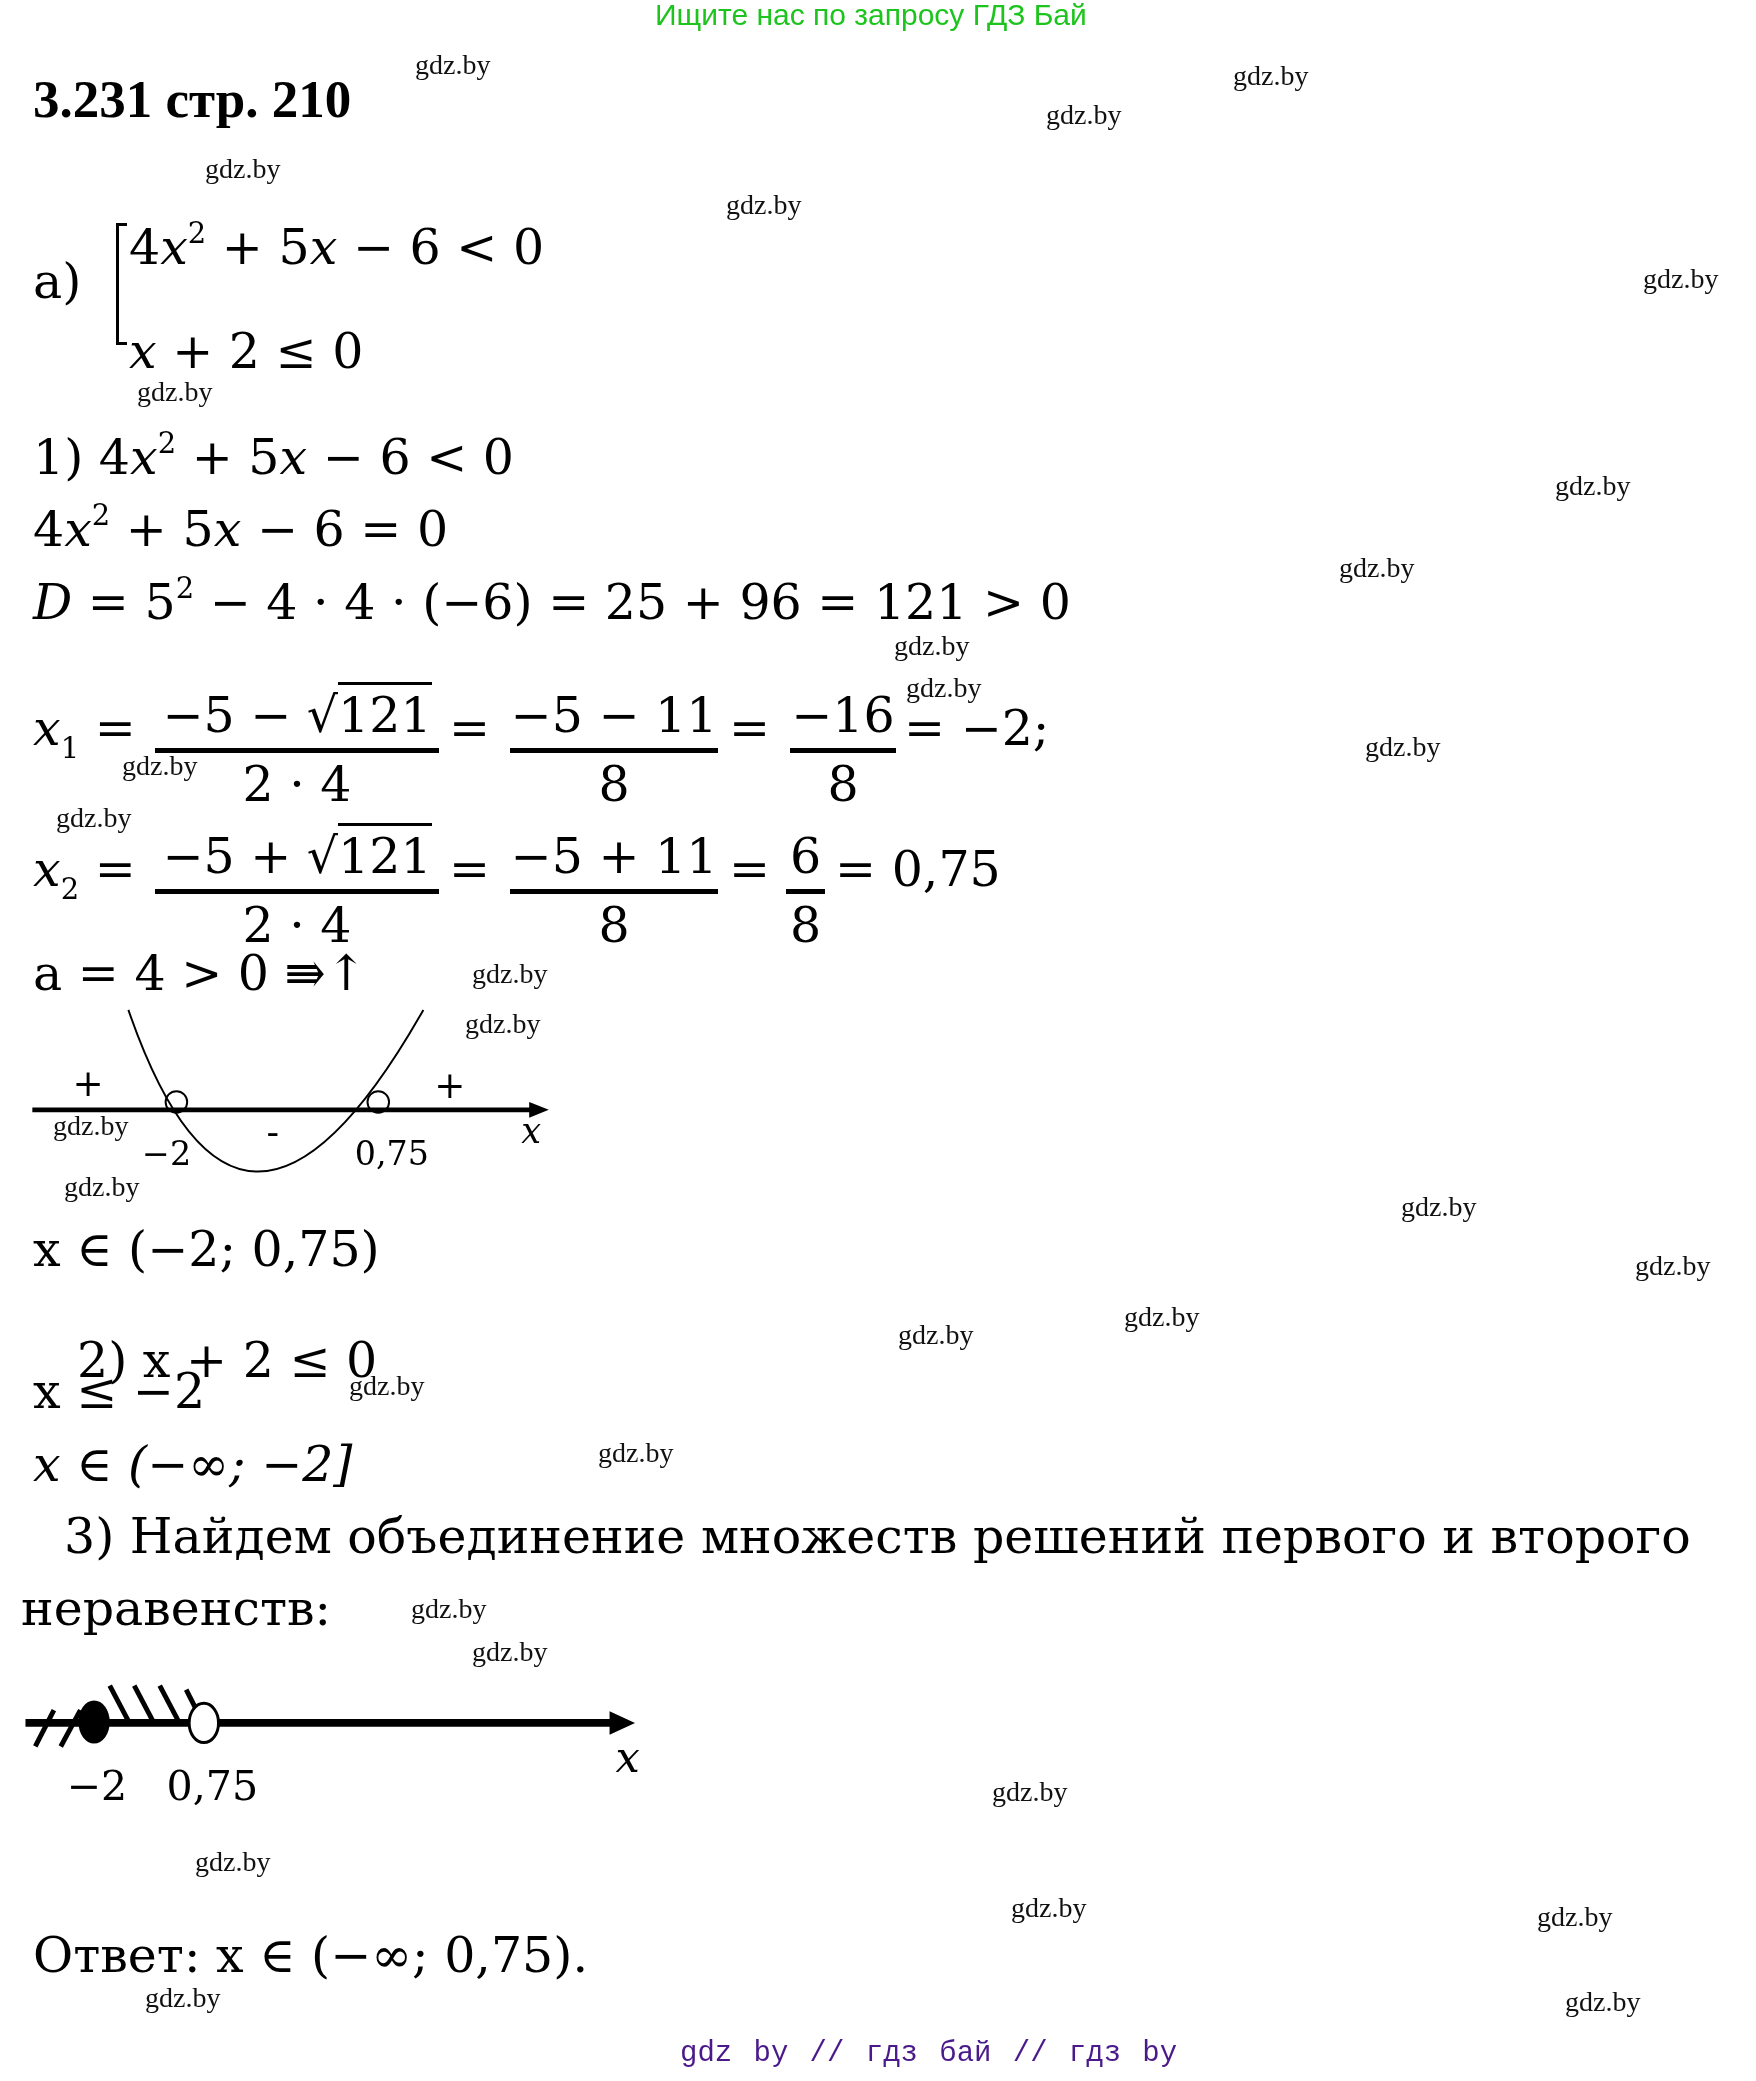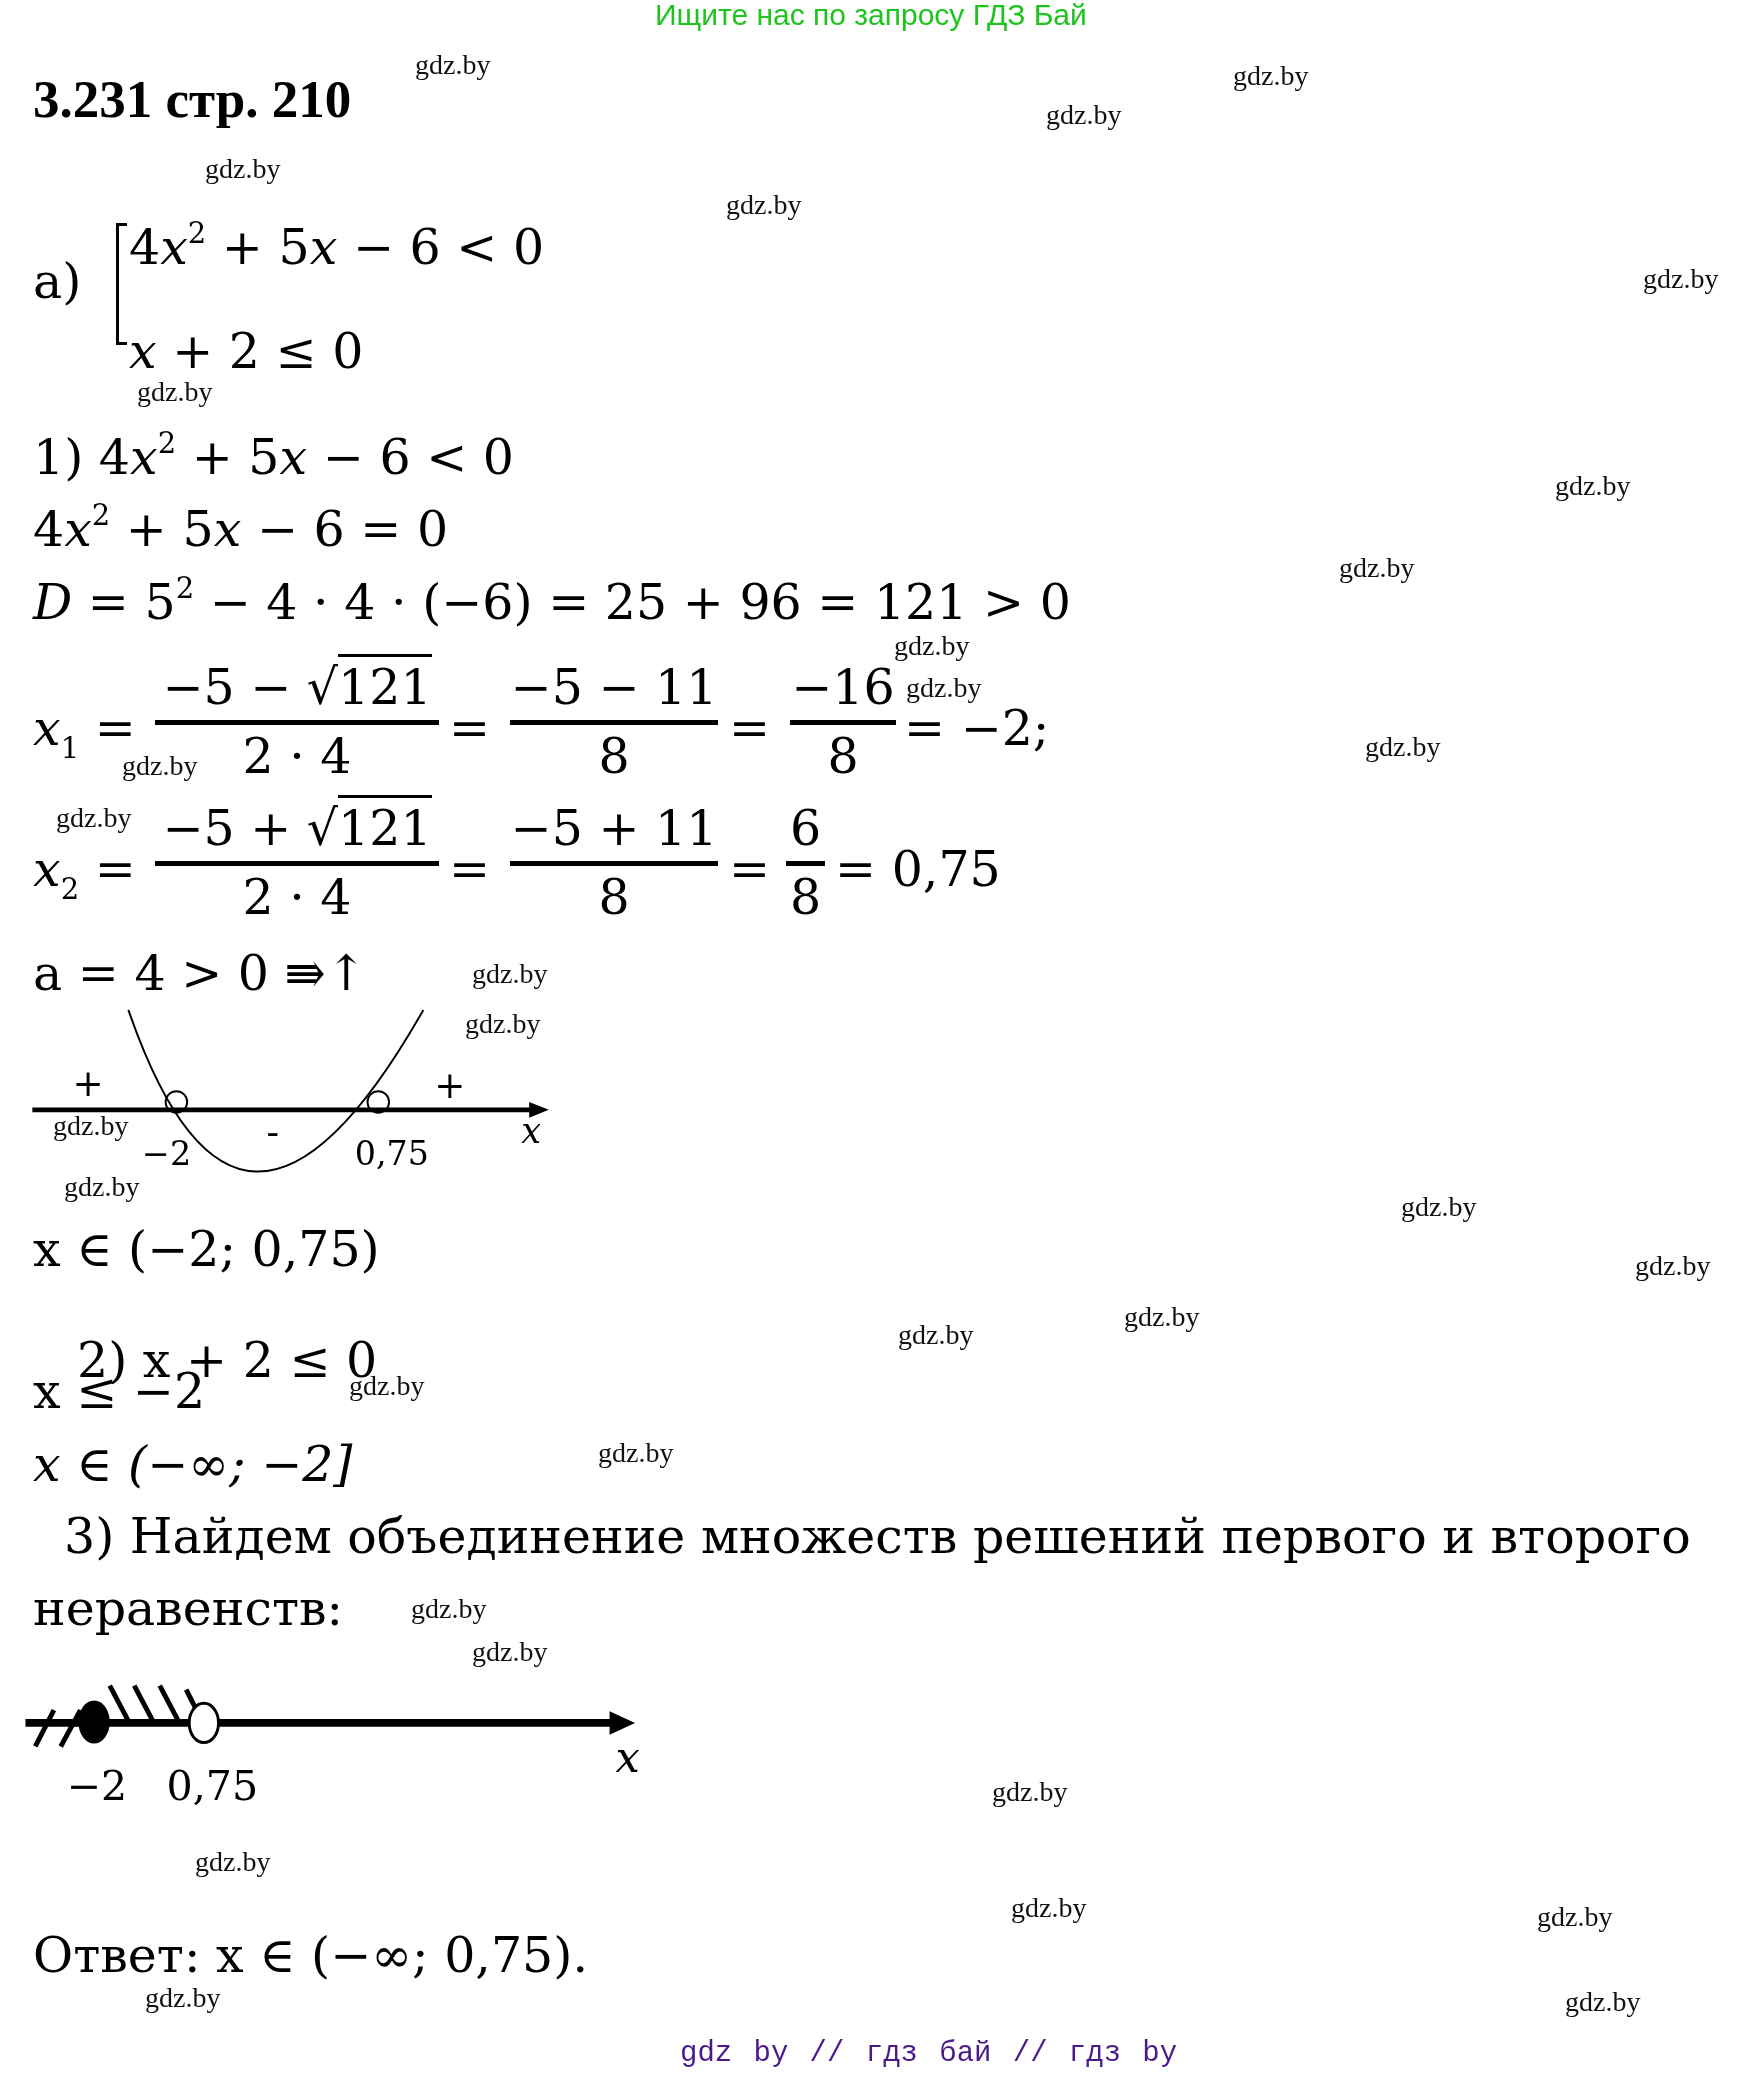--- a/index.html
+++ b/index.html
@@ -7,21 +7,21 @@
   .abs { position:absolute; white-space:nowrap; }
   .hdr { font-family:"Liberation Sans", sans-serif; font-size:30px; color:#1dc41d; left:655px; top:-2px; }
   .ftr { font-family:Liberation Mono, monospace; font-size:29px; color:#4a1a8a; left:680px; top:2037px; word-spacing:3.9px; }
   .title { font-family:"Liberation Serif", serif; font-weight:bold; font-size:53px; left:33px; top:69px; }
   .wm { font-family:Liberation Serif, serif; font-size:28px; color:#111; }
   .m { font-family:"DejaVu Serif", serif; font-size:49px; line-height:1; }
   .m i { font-style:italic; }
   .m sup { font-size:29px; vertical-align:top; position:relative; top:-3.9px; }
   .m sub { font-size:29px; vertical-align:bottom; position:relative; top:9.8px; }
   .ru { font-family:"DejaVu Serif", serif; font-size:49px; line-height:1; }
-  .frac { position:absolute; text-align:center; }
+  .frac { position:absolute; text-align:center;margin-top:28px; }
   .frac .num, .frac .den { display:block; font-family:"DejaVu Serif", serif; font-size:49px; line-height:1; }
   .frac .bar { display:block; height:4.9px; background:#000; margin:7.8px 0; }
   .sqrt { border-top:3.9px solid #000; padding-top:2px; }
   .brk { position:absolute; border:3.9px solid #000; border-right:none; width:7.8px; }
   svg text { font-family:"DejaVu Serif", serif; }
 </style>
 </head>
 <body>
 
 <div class="abs hdr">Ищите нас по запросу ГДЗ Бай</div>
@@ -94,21 +94,21 @@
   <text x="532" y="146" font-size="36" font-style="italic">x</text>
 </svg>
 
 <div class="abs m" style="left:33px; top:1225px;">x ∈ (−2; 0,75)</div>
 
 <div class="abs m" style="left:33px; top:1336px;margin-left:44px;">2) x + 2 ≤ 0</div>
 <div class="abs m" style="left:33px; top:1367px;">x ≤ −2</div>
 <div class="abs m" style="left:33px; top:1440px;font-style:italic;">x ∈ (−∞; −2]</div>
 
 <div class="abs ru" style="left:20px; top:1512px;margin-left:44px;">3) Найдем объединение множеств решений первого и второго</div>
-<div class="abs ru" style="left:33px; top:1584px;">неравенств:</div>
+<div class="abs ru" style="left:21px; top:1584px;">неравенств:</div>
 
 <svg class="abs" style="left:0; top:1666px;" width="686" height="157" viewBox="0 0 700 160">
   <g stroke="#000" stroke-width="5">
     <line x1="36" y1="82" x2="55" y2="45"></line>
     <line x1="62" y1="82" x2="82" y2="45"></line>
   </g>
   <g stroke="#000" stroke-width="5">
     <line x1="112" y1="20" x2="132" y2="58"></line>
     <line x1="137" y1="20" x2="157" y2="58"></line>
     <line x1="163" y1="20" x2="183" y2="58"></line>

